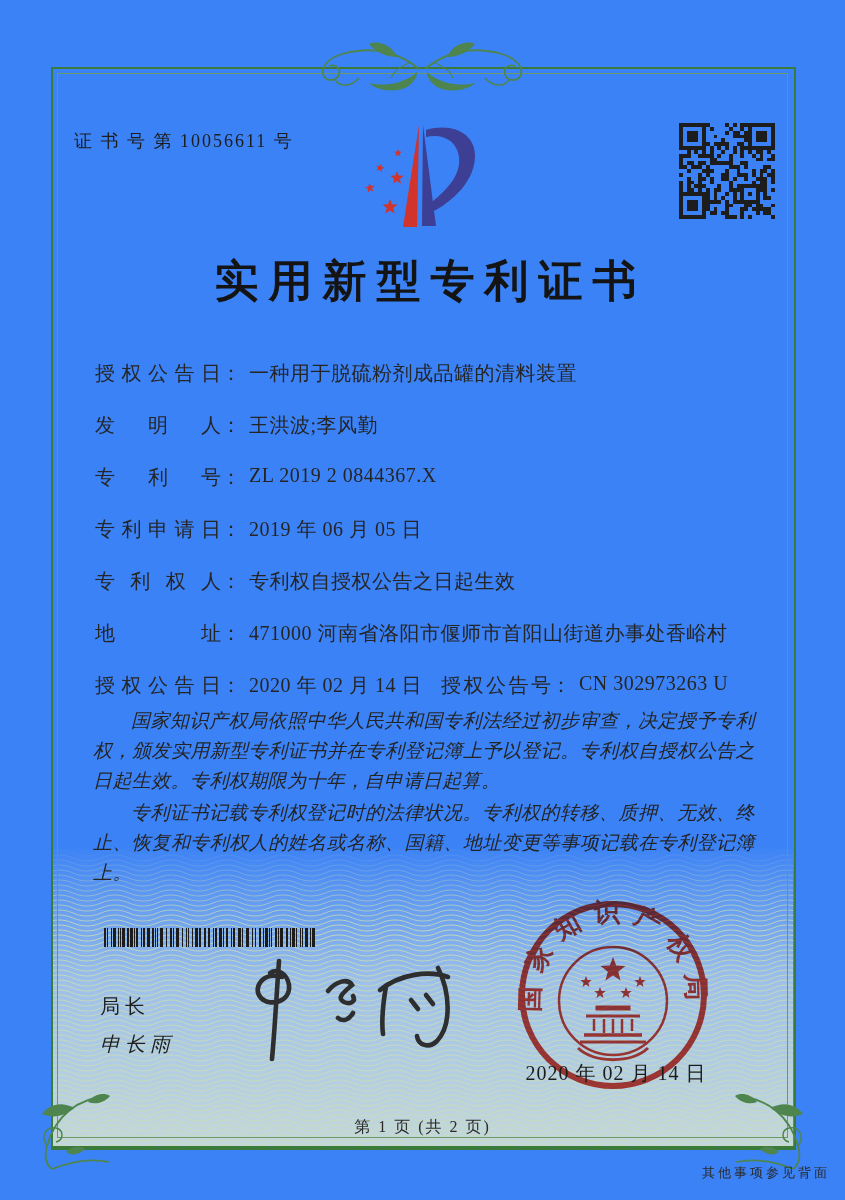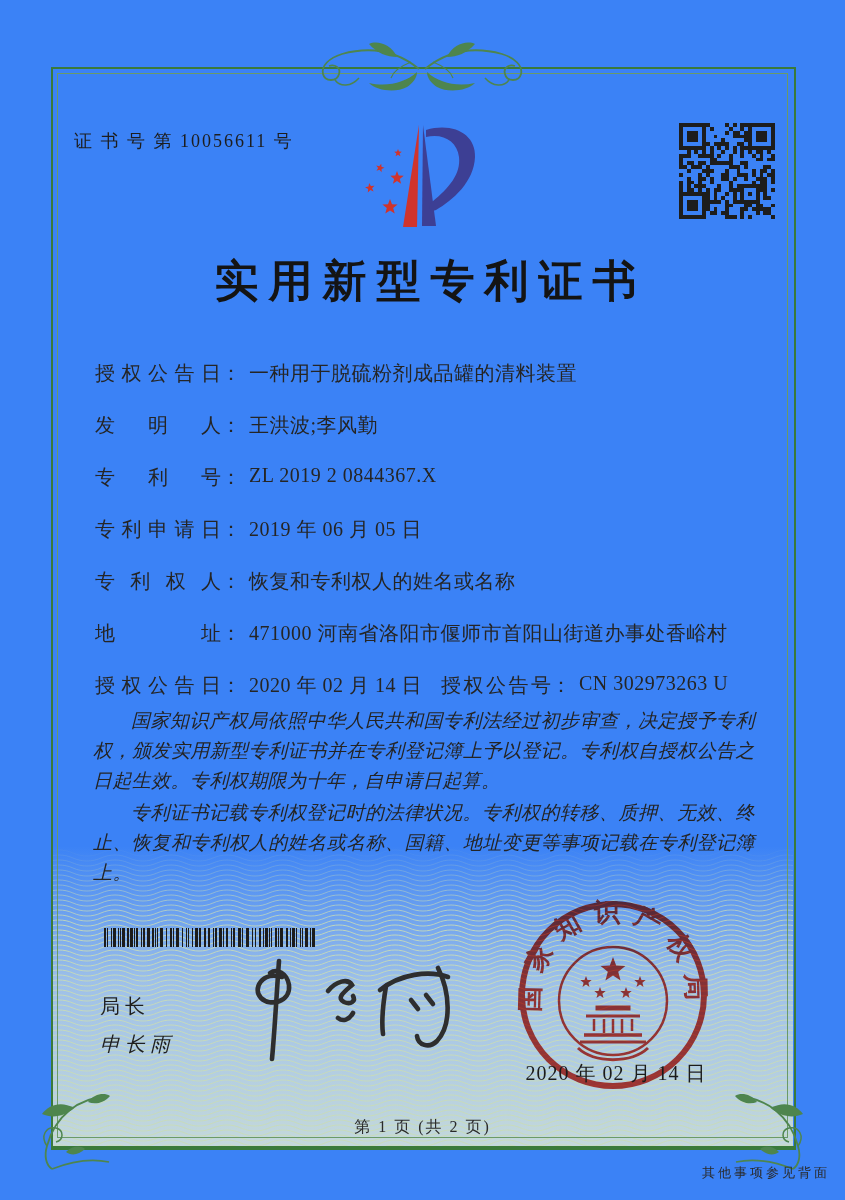--- a/index.html
+++ b/index.html
@@ -511,21 +511,21 @@
       <span class="field-value">ZL 2019 2 0844367.X</span>
     </div>
     <div class="field-row">
       <span class="field-label">专利申请日</span>
         <span class="field-colon">：</span>
       <span class="field-value">2019 年 06 月 05 日</span>
     </div>
     <div class="field-row">
       <span class="field-label">专利权人</span>
         <span class="field-colon">：</span>
-      <span class="field-value">恢复和专利权人的姓名或名称</span>
+      <span class="field-value">专利权自授权公告之日起生效</span>
     </div>
     <div class="field-row">
       <span class="field-label">地址</span>
         <span class="field-colon">：</span>
       <span class="field-value">471000 河南省洛阳市偃师市首阳山街道办事处香峪村</span>
     </div>
     <div class="field-row">
       <span class="field-label">授权公告日</span>
         <span class="field-colon">：</span>
       <span class="field-value">2020 年 02 月 14 日</span>

